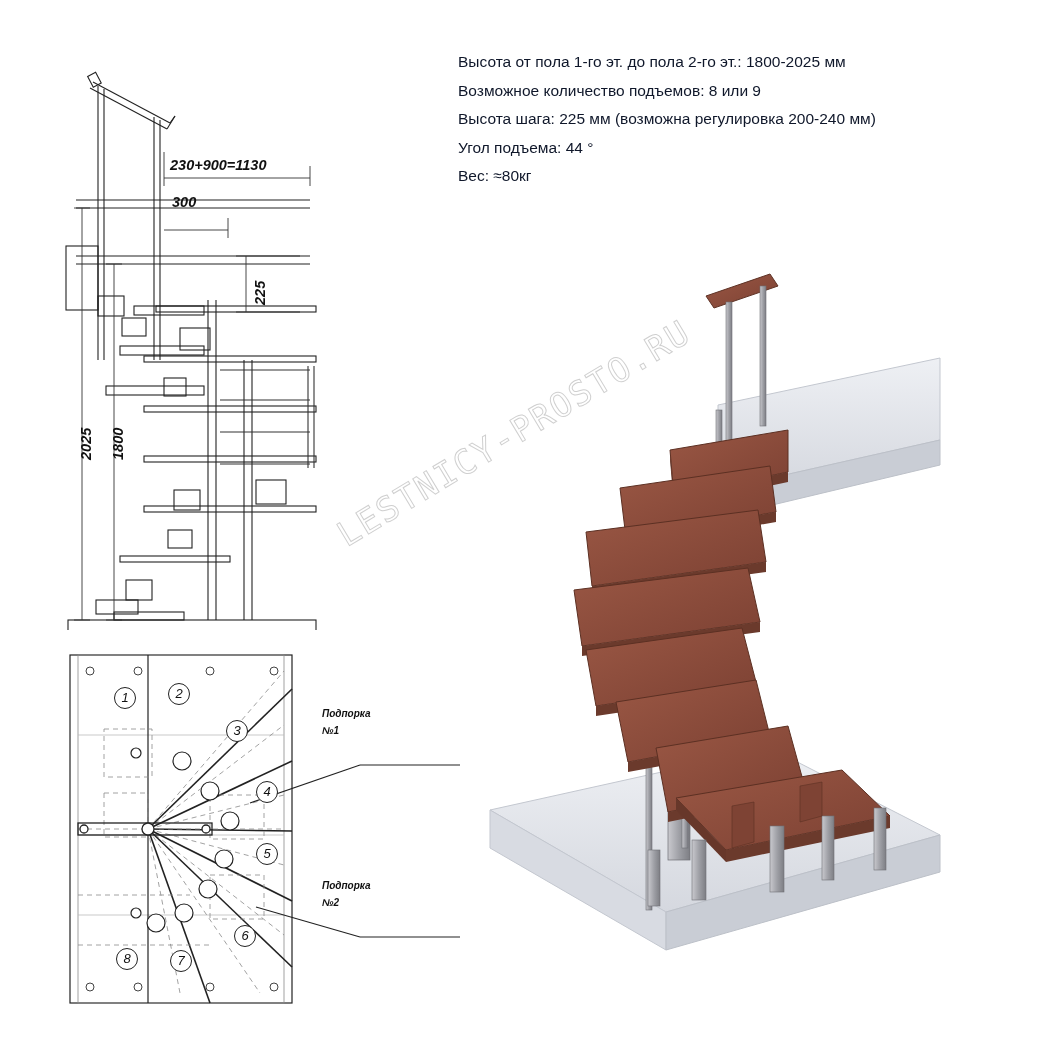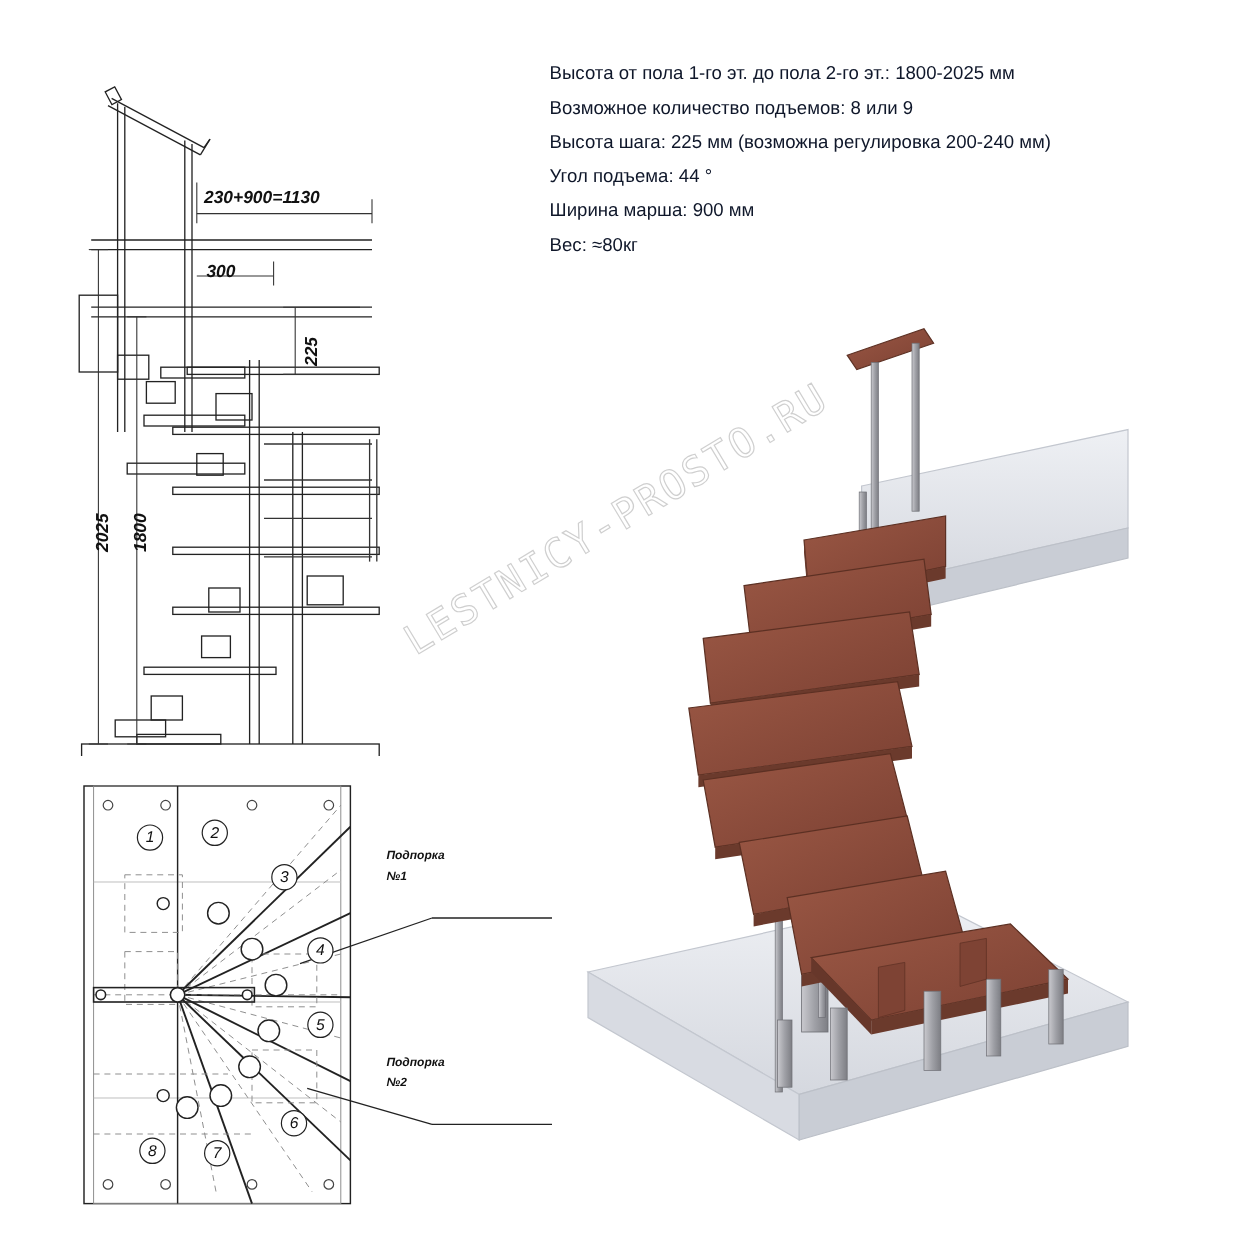--- a/index.html
+++ b/index.html
@@ -61,21 +61,20 @@
   .render{position:absolute;left:470px;top:250px;width:575px;height:789px;}
 </style>
 </head>
 <body>
 
 <div class="spec">
   <div>Высота от пола 1-го эт. до пола 2-го эт.: 1800-2025 мм</div>
   <div>Возможное количество подъемов: 8 или 9</div>
   <div>Высота шага: 225 мм (возможна регулировка 200-240 мм)</div>
   <div>Угол подъема: 44 °</div>
-  <div>Ширина марша: 900 мм</div>
   <div>Вес: ≈80кг</div>
 </div>
 
 <div class="elev">
   <svg width="330" height="570" viewBox="0 0 330 570">
     <g fill="none" stroke="#222" stroke-width="1.1">
 
       <g>
         <rect x="30" y="14" width="9" height="12" transform="rotate(-28 34 20)"></rect>
         <line x1="33" y1="22" x2="110" y2="63"></line>
@@ -162,21 +161,21 @@
         <line x1="14" y1="560" x2="30" y2="560"></line>
 
         <line x1="54" y1="204" x2="54" y2="560"></line>
         <line x1="46" y1="204" x2="62" y2="204"></line>
         <line x1="46" y1="560" x2="62" y2="560"></line>
       </g>
     </g>
   </svg>
 
   <div class="dimtext" style="left:110px;top:97px;">230+900=1130</div>
-  <div class="dimtext" style="left:112px;top:159px;">300</div>
+  <div class="dimtext" style="left:112px;top:134px;">300</div>
   <div class="dimtext vert" style="left:192px;top:245px;">225</div>
   <div class="dimtext vert" style="left:18px;top:400px;">2025</div>
   <div class="dimtext vert" style="left:50px;top:400px;">1800</div>
 </div>
 
 <div class="plan">
   <svg width="420" height="370" viewBox="0 0 420 370">
 
     <g fill="none" stroke="#222" stroke-width="1.2">
       <rect x="10" y="10" width="222" height="348"></rect>

